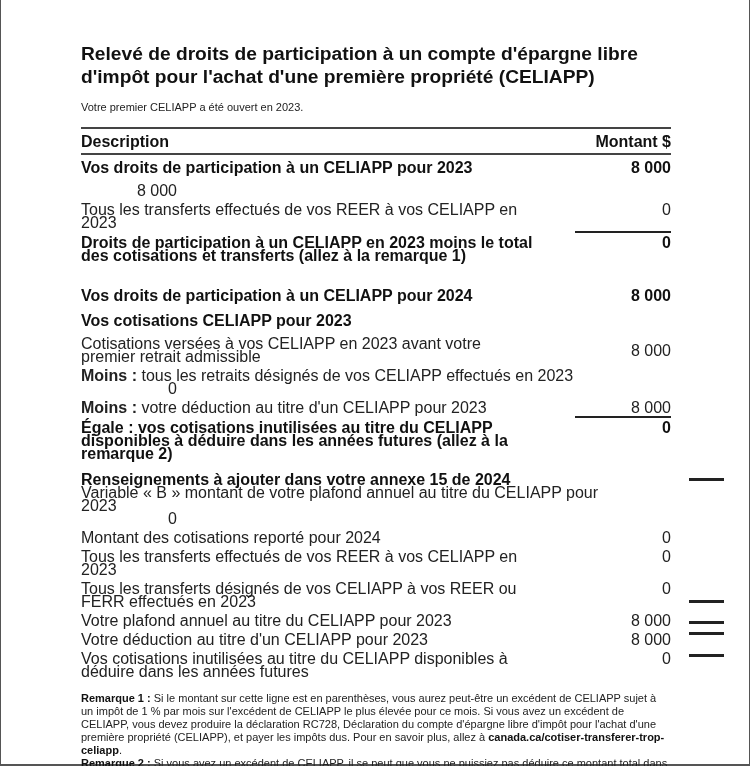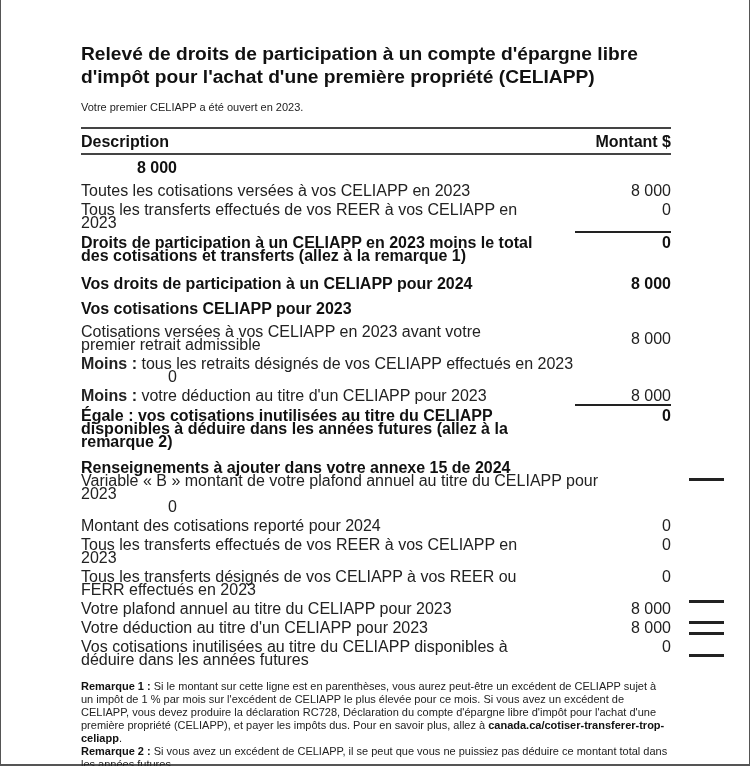--- a/index.html
+++ b/index.html
@@ -115,39 +115,39 @@
 
   <div class="table">
     <div class="rule-thick"></div>
     <div class="row header-row">
       <span class="desc">Description</span>
       <span class="amt">Montant $</span>
     </div>
     <div class="rule-thick"></div>
 
     <div class="row bold" style="margin-top:6px;">
+      <span class="desc">Vos droits de participation à un CELIAPP pour 2023</span>
       <span class="amt">8 000</span>
     </div>
     <div class="row" style="margin-top:10px;">
-      <span class="desc">Toutes les cotisations versées à vos CELIAPP en 2023</span>
       <span class="amt">8 000</span>
     </div>
     <div class="row" style="margin-top:6px;">
       <span class="desc">Tous les transferts effectués de vos REER à vos CELIAPP en 2023</span>
       <span class="amt">0</span>
     </div>
     <div class="sum-rule">
         <span></span>
       </div>
     <div class="row bold">
       <span class="desc">Droits de participation à un CELIAPP en 2023 moins le total des cotisations et transferts (allez à la remarque 1)</span>
       <span class="amt">0</span>
     </div>
 
-    <div class="row bold" style="margin-top:15px;">
+    <div class="row bold" style="margin-top:27px;">
       <span class="desc">Vos droits de participation à un CELIAPP pour 2024</span>
       <span class="amt">8 000</span>
     </div>
 
     <div class="row bold" style="margin-top:12px;">
       <span class="desc">Vos cotisations CELIAPP pour 2023</span>
       <span class="amt"></span>
     </div>
     <div class="row" style="margin-top:10px;align-items:center;">
       <span class="desc"><b></b><span>Cotisations versées à vos CELIAPP en 2023 avant votre premier retrait admissible</span></span>

